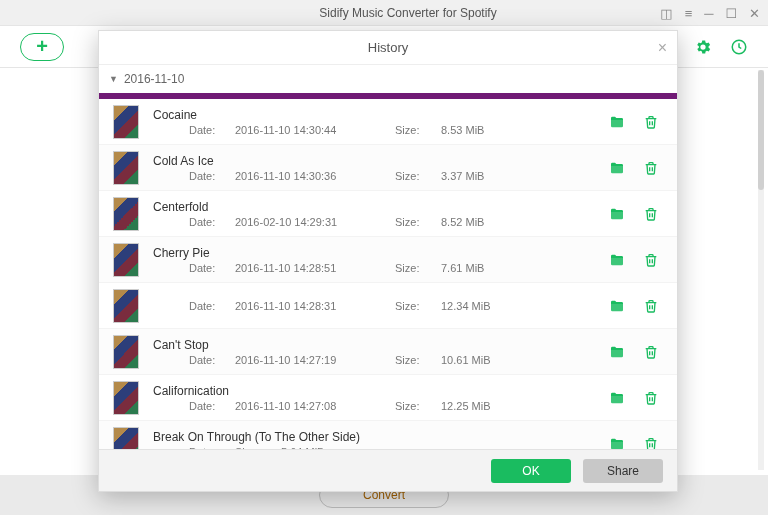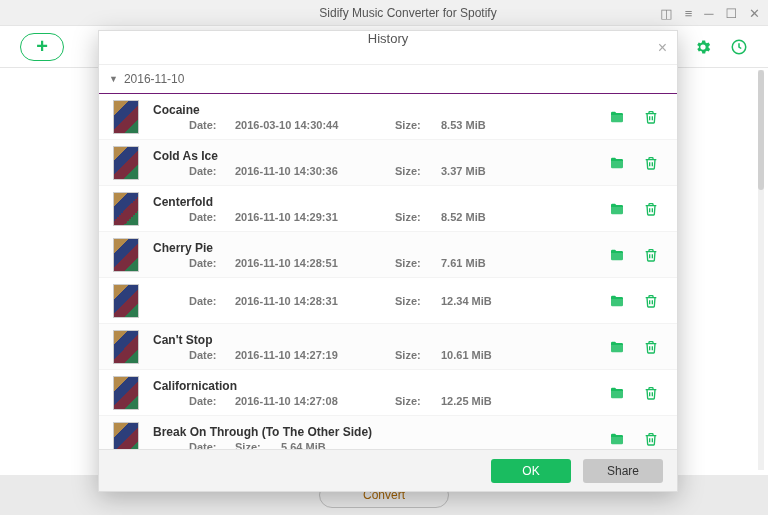--- a/index.html
+++ b/index.html
@@ -50,39 +50,38 @@
   }
 
   
   .modal {
     position: absolute; left: 98px; top: 30px; width: 580px; height: 462px;
     background: #fff; box-shadow: 0 6px 24px rgba(0,0,0,0.25);
     display: flex; flex-direction: column;
     border: 1px solid #ddd;
   }
   .modal-header {
-    height: 34px; display: flex; justify-content: center;
+    height: 34px; display: flex; align-items: center; justify-content: center;
     position: relative; border-bottom: 1px solid #eee;
   }
   .modal-header-title { font-size: 13px; color: #555; }
   .modal-close {
     position: absolute; right: 10px; top: 8px; font-size: 16px; color: #aaa; cursor: pointer;
   }
 
   .group-header {
     height: 28px; padding-left: 10px; display: flex; align-items: center; gap: 6px;
     font-size: 12px; color: #666;
   }
   .tri { font-size: 9px; color: #777; }
 
   .list {
     flex: 1; overflow-y: auto; overflow-x: hidden;
-    border-top: 1px solid #701a75;
+    border-top: 6px solid #701a75;
     scrollbar-width: thin;
-    font-weight: bold;
   }
   .row {
     display: flex; align-items: center; padding: 4px 8px 4px 14px;
     border-bottom: 1px solid #f3f3f3; height: 46px; position: relative;
   }
   .row:nth-child(even){ background:#fcfcfc; }
   .thumb {
     width: 26px; height: 34px; margin-right: 14px; flex-shrink: 0;
     background: linear-gradient(135deg,#b48a4a 0 25%, #2c3e7a 25% 50%, #7a2c3e 50% 75%, #2c7a4e 75% 100%);
     border: 1px solid #ccc;
@@ -174,21 +173,21 @@
     <span>2016-11-10</span>
   </div>
 
   <div class="list" id="history-list">
       <div class="row">
         <div class="thumb"></div>
         <div class="meta">
           <div class="title">Cocaine</div>
           <div class="line2">
             <span class="lbl-date">Date:</span>
-            <span class="val-date">2016-03-10 14:30:44</span>
+            <span class="val-date">2016-11-10 14:30:44</span>
             <span class="lbl-size">Size:</span>
             <span class="val-size">8.53 MiB</span>
           </div>
         </div>
         <div class="actions">
           <svg class="ico" viewBox="0 0 24 24" fill="#1abc60">
             <path d="M3 6a2 2 0 0 1 2-2h4l2 2h8a2 2 0 0 1 2 2v1H3Z"></path>
             <path d="M3 9h18v9a2 2 0 0 1-2 2H5a2 2 0 0 1-2-2Z" opacity=".85"></path>
           </svg>
           <svg class="ico" viewBox="0 0 24 24" fill="none" stroke="#1abc60" stroke-width="2">
@@ -216,21 +215,21 @@
             <path d="M4 7h16M9 7V5a1 1 0 0 1 1-1h4a1 1 0 0 1 1 1v2m-9 0 1 13a1 1 0 0 0 1 1h8a1 1 0 0 0 1-1l1-13M10 11v6M14 11v6"></path>
           </svg>
         </div>
       </div>
       <div class="row">
         <div class="thumb"></div>
         <div class="meta">
           <div class="title">Centerfold</div>
           <div class="line2">
             <span class="lbl-date">Date:</span>
-            <span class="val-date">2016-11-10 14:29:31</span>
+            <span class="val-date">2016-02-10 14:29:31</span>
             <span class="lbl-size">Size:</span>
             <span class="val-size">8.52 MiB</span>
           </div>
         </div>
         <div class="actions">
           <svg class="ico" viewBox="0 0 24 24" fill="#1abc60">
             <path d="M3 6a2 2 0 0 1 2-2h4l2 2h8a2 2 0 0 1 2 2v1H3Z"></path>
             <path d="M3 9h18v9a2 2 0 0 1-2 2H5a2 2 0 0 1-2-2Z" opacity=".85"></path>
           </svg>
           <svg class="ico" viewBox="0 0 24 24" fill="none" stroke="#1abc60" stroke-width="2">

